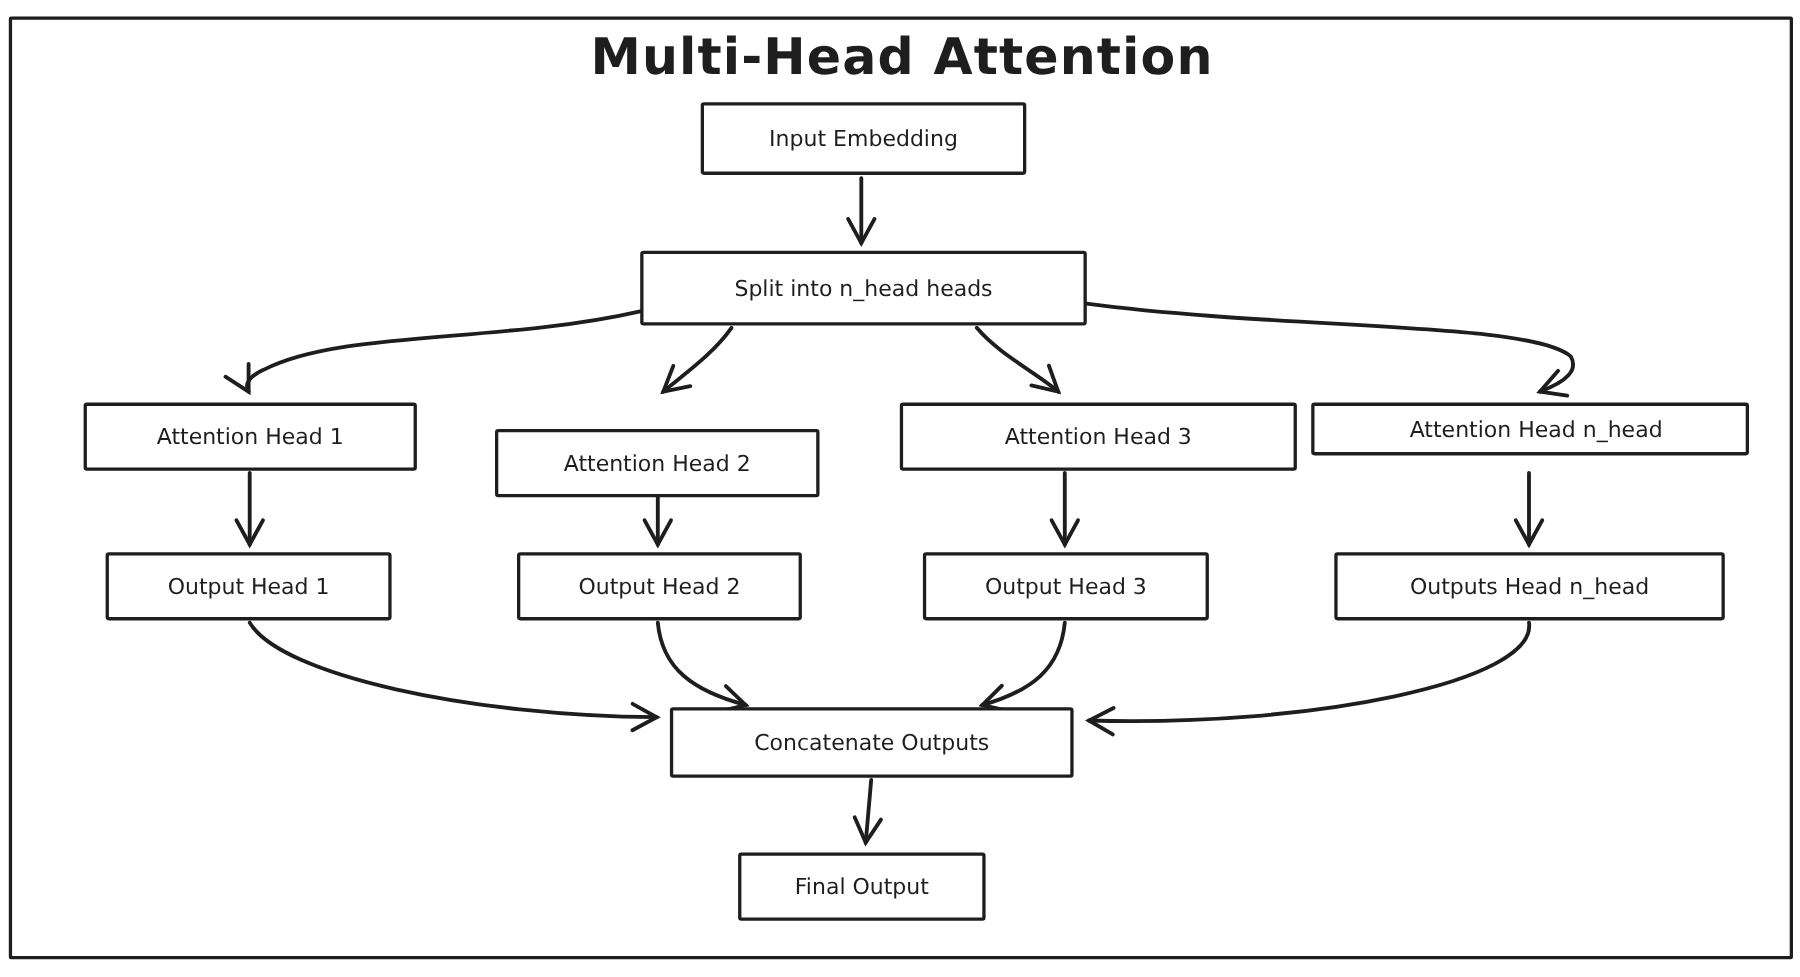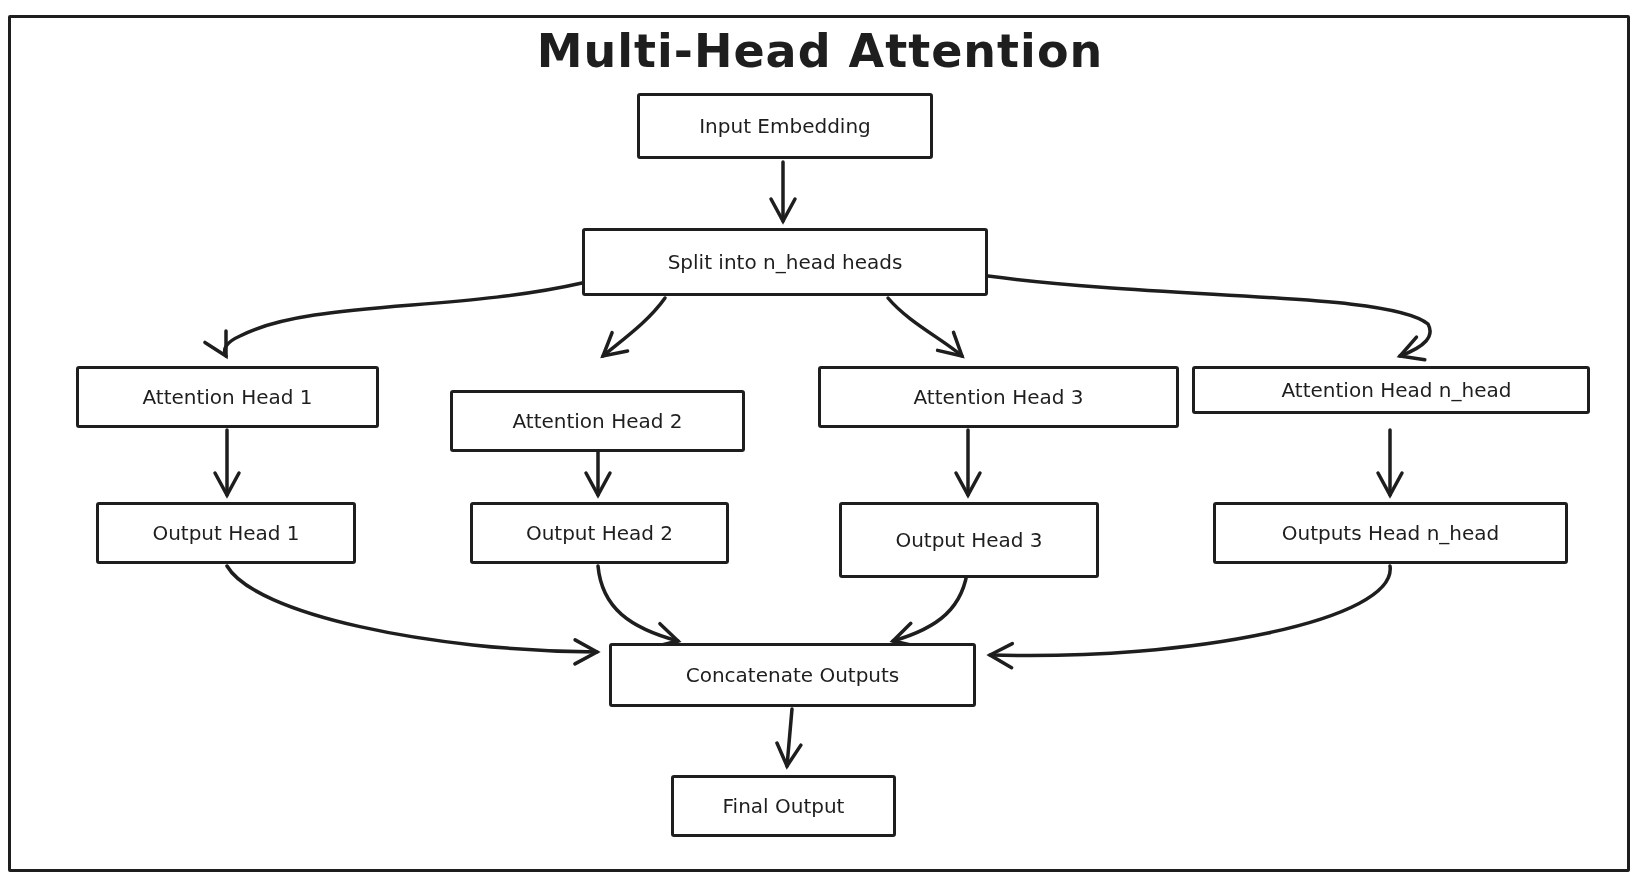--- a/index.html
+++ b/index.html
@@ -45,21 +45,21 @@
   }
   
   #n-input  { left: 637px;  top: 93px;  width: 296px; height: 66px; }
   #n-split  { left: 582px;  top: 228px; width: 406px; height: 68px; }
   #n-head1  { left: 76px;   top: 366px; width: 303px; height: 62px; }
   #n-head2  { left: 450px;  top: 366px; width: 295px; height: 62px; margin-top: 24px; }
   #n-head3  { left: 818px;  top: 366px; width: 361px; height: 62px; }
   #n-headn  { left: 1192px; top: 366px; width: 398px; height: 48px; padding-left: 11px; }
   #n-out1   { left: 96px;   top: 502px; width: 260px; height: 62px; }
   #n-out2   { left: 470px;  top: 502px; width: 259px; height: 62px; }
-  #n-out3   { left: 839px;  top: 502px; width: 260px; height: 76px; }
+  #n-out3   { left: 839px;  top: 502px; width: 260px; height: 62px; }
   #n-outn   { left: 1213px; top: 502px; width: 355px; height: 62px; }
   #n-concat { left: 609px;  top: 643px; width: 367px; height: 64px; }
   #n-final  { left: 671px;  top: 775px; width: 225px; height: 62px; }
   svg.edges {
     position: absolute; left: 0; top: 0;
     width: 1636px; height: 888px;
     z-index: 1;
     pointer-events: none;
   }
   svg.edges path {

